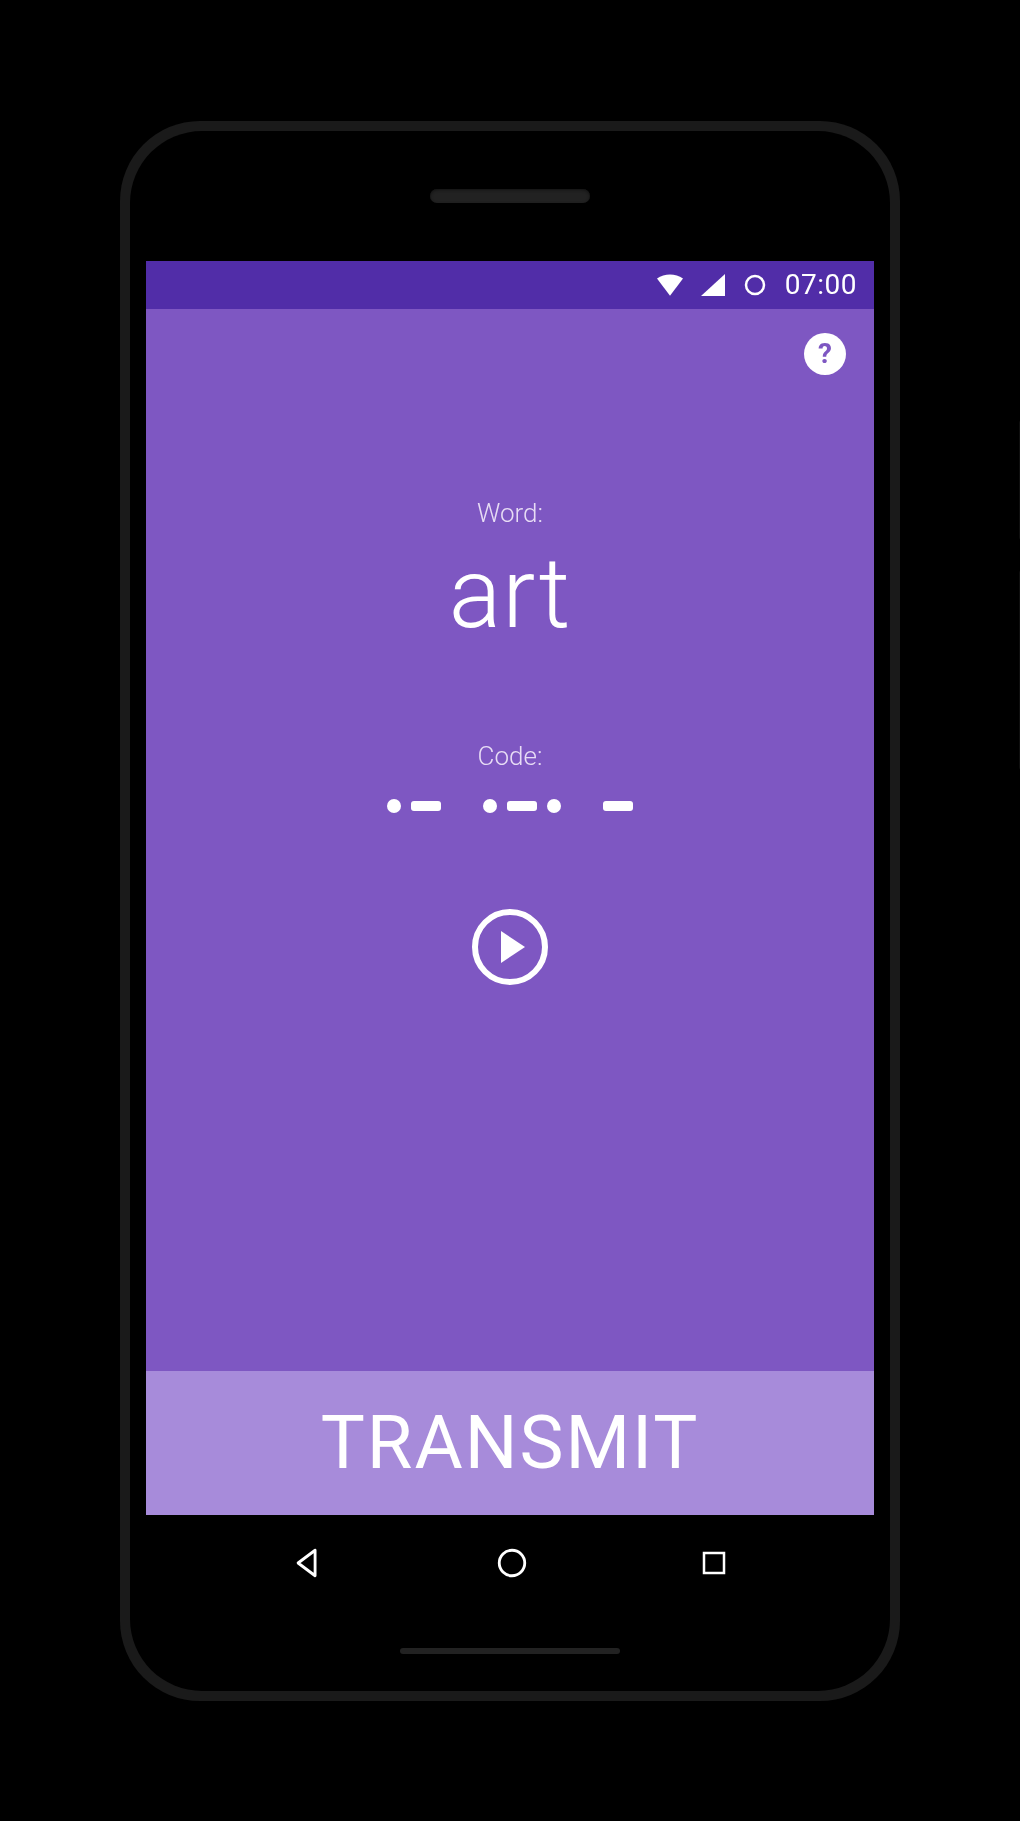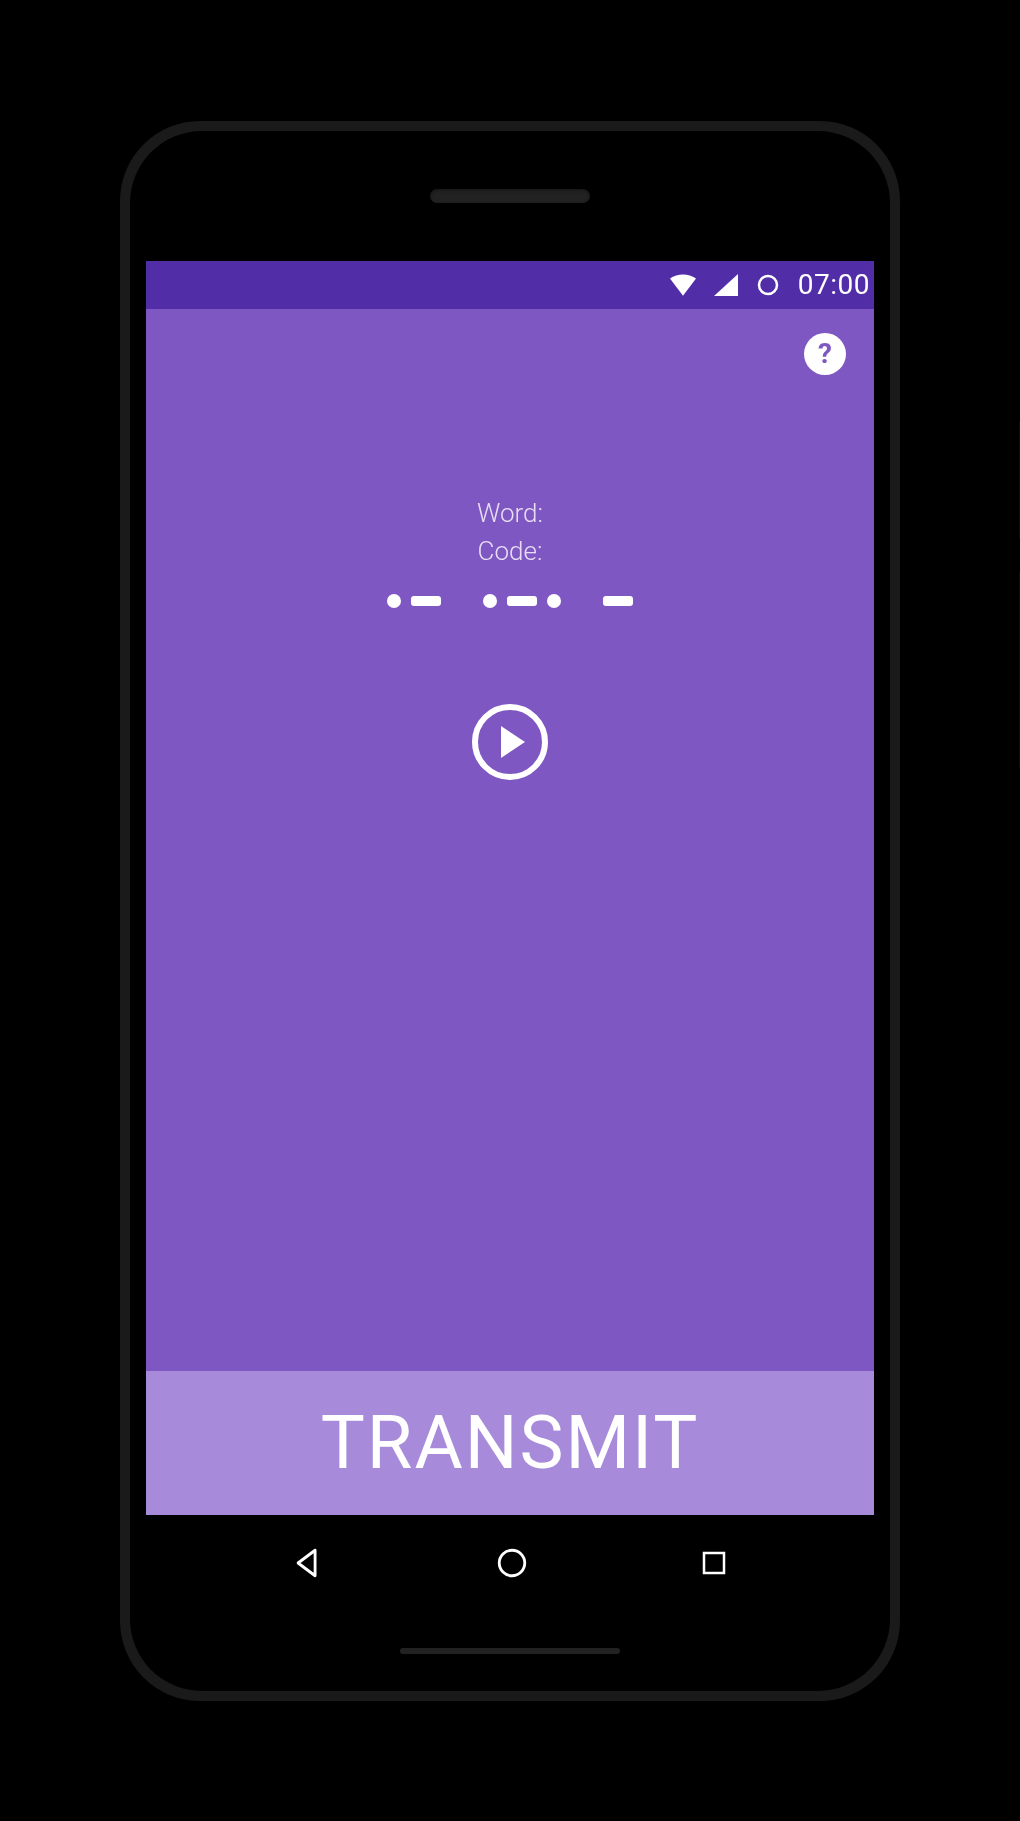--- a/index.html
+++ b/index.html
@@ -60,21 +60,21 @@
       display: flex;
       flex-direction: column;
       margin: 0 16px;
     }
     .status-bar {
       height: 48px;
       background: #512da8;
       display: flex;
       align-items: center;
       justify-content: flex-end;
-      padding: 0 4px;
+      padding: 0 17px;
       gap: 18px;
       color: #fff;
     }
     .status-time {
       font-size: 28px;
       letter-spacing: 0.5px;
     }
     .wifi-icon, .signal-icon, .ring-icon {
       display: inline-flex;
       align-items: center;
@@ -230,20 +230,21 @@
 
       <div class="app-body">
         <div class="help-row">
           <div class="help-button">
             <span>?</span>
           </div>
         </div>
 
         <div class="content">
           <div class="label">Word:</div>
+          <div class="word-value">art</div>
 
           <div class="label">Code:</div>
           <div class="morse" id="morse-container">
               <div class="letter-group">
                 <div class="dot"></div>
                 <div class="dash"></div>
               </div>
               <div class="letter-group">
                 <div class="dot"></div>
                 <div class="dash"></div>

